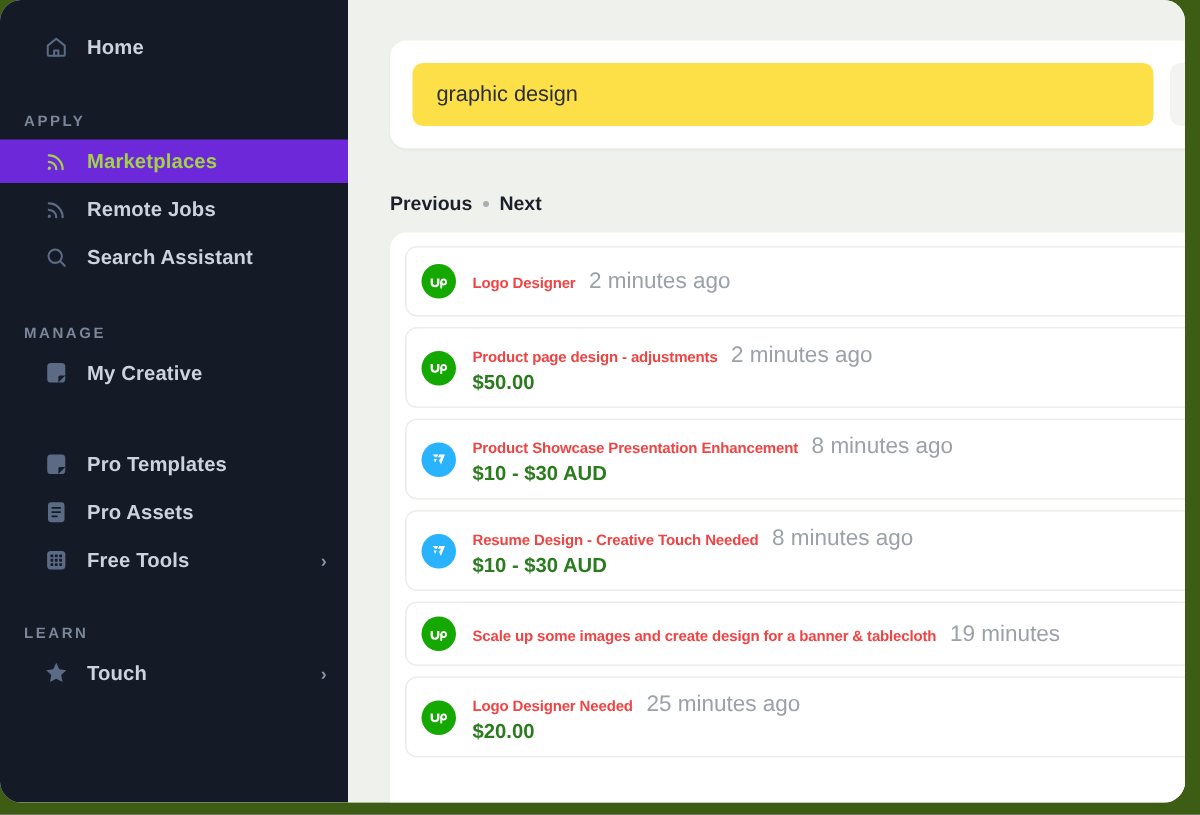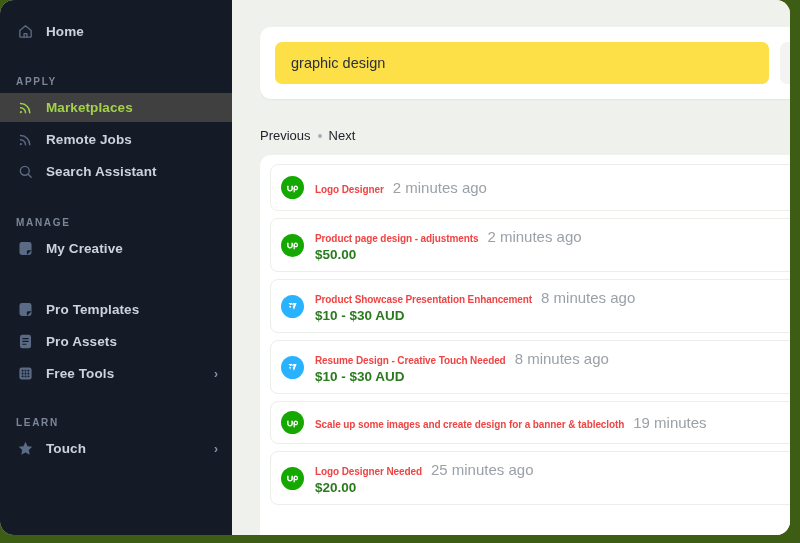--- a/index.html
+++ b/index.html
@@ -43,21 +43,21 @@
     background: #141b26;
     padding: 12px 0 0 0;
     position: relative;
     height: 100%;
   }
 
   .nav-item {
     display: flex;
     align-items: center;
     height: 29px;
-    padding: 0 14px 0 16px;
+    padding: 0 14px 0 28px;
     color: #ccd3de;
     font-size: 13.5px;
     font-weight: 600;
     letter-spacing: 0.1px;
     position: relative;
   }
   .nav-item .ico {
     width: 18px; height: 18px;
     flex: 0 0 18px;
     margin-right: 12px;
@@ -66,21 +66,21 @@
   }
   .nav-item .label { white-space: nowrap; }
   .nav-item .chev {
     margin-left: auto;
     color: #8a95a8;
     font-size: 12px;
     line-height: 1;
   }
 
   .nav-item.active {
-    background: #404040;
+    background: #6d28d9;
     color: #a3d14a;
   }
   .nav-item.active .ico { color: #a3d14a; }
 
   .section-label {
     font-size: 10px;
     font-weight: 700;
     letter-spacing: 1.7px;
     color: #7b8698;
     padding: 0 16px;
@@ -139,21 +139,21 @@
   }
 
   .pager {
     position: absolute;
     left: 28px;
     top: 128px;
     display: flex;
     align-items: center;
     gap: 7px;
     font-size: 13px;
-    font-weight: 400;
+    font-weight: 700;
     color: #1b2029;
   }
   .pager .dot {
     width: 4px; height: 4px;
     border-radius: 50%;
     background: #a9aeb2;
   }
   .pager .plink { cursor: pointer; }
 
   .results-card {

